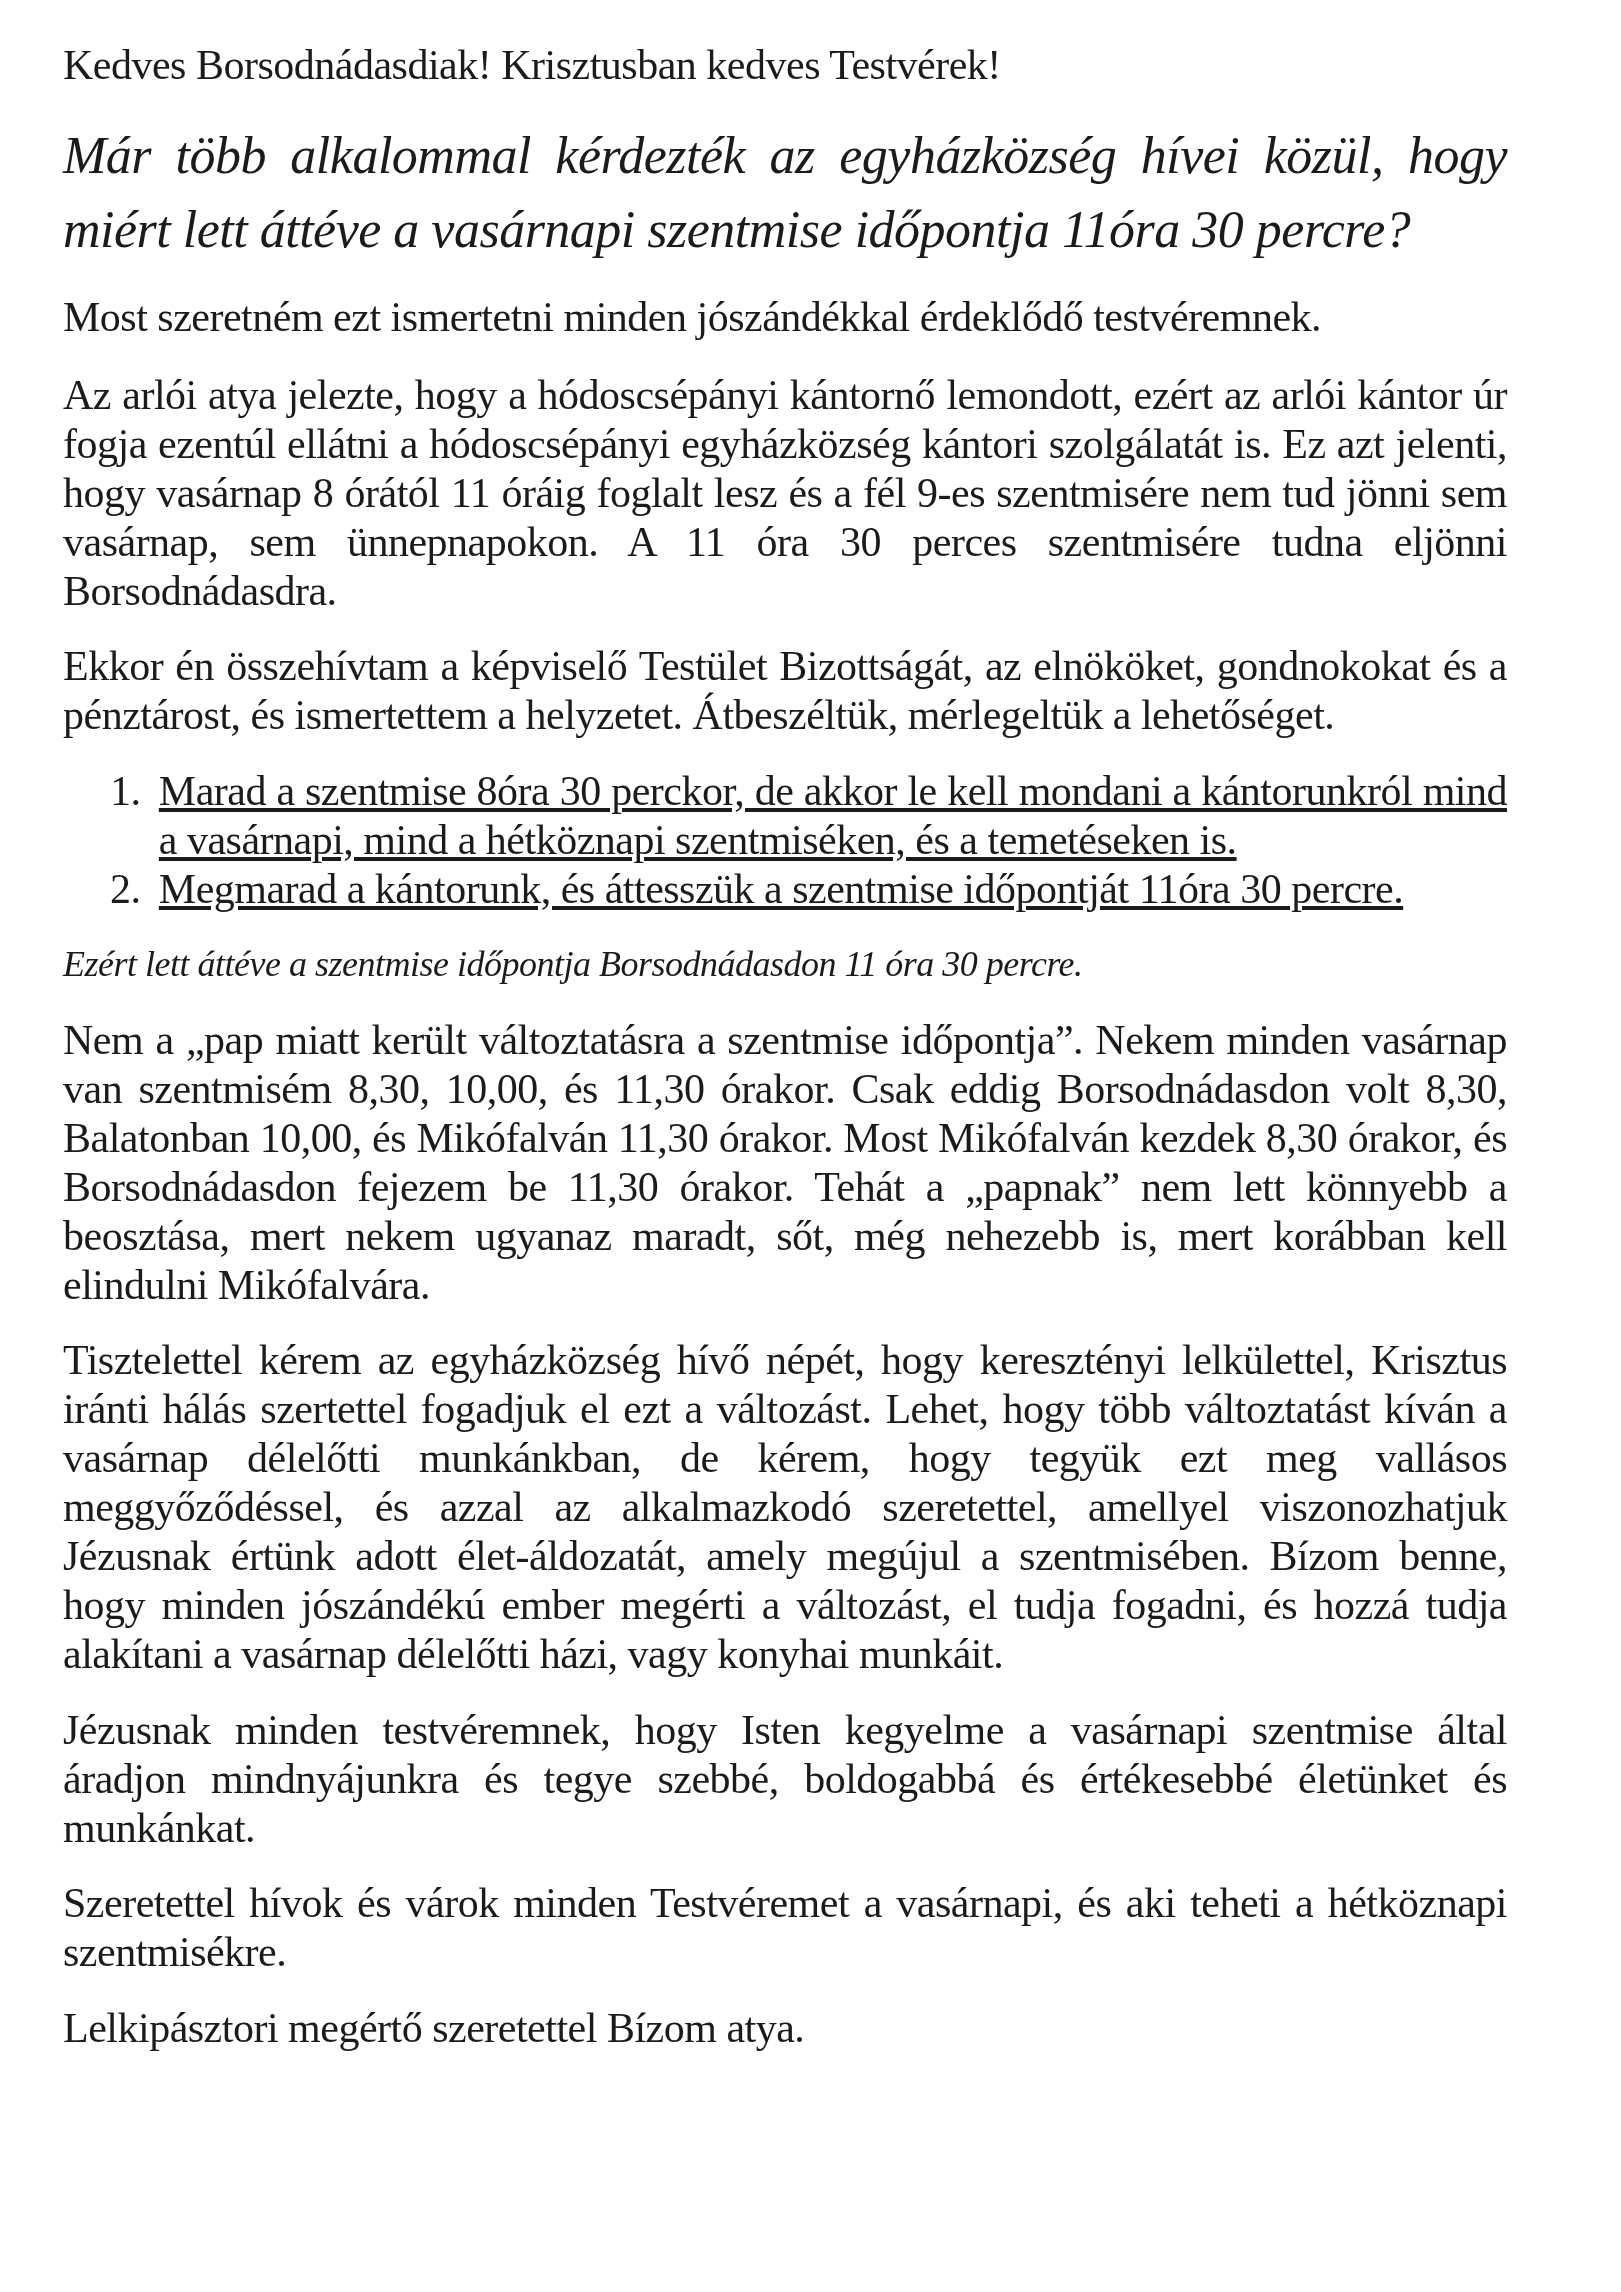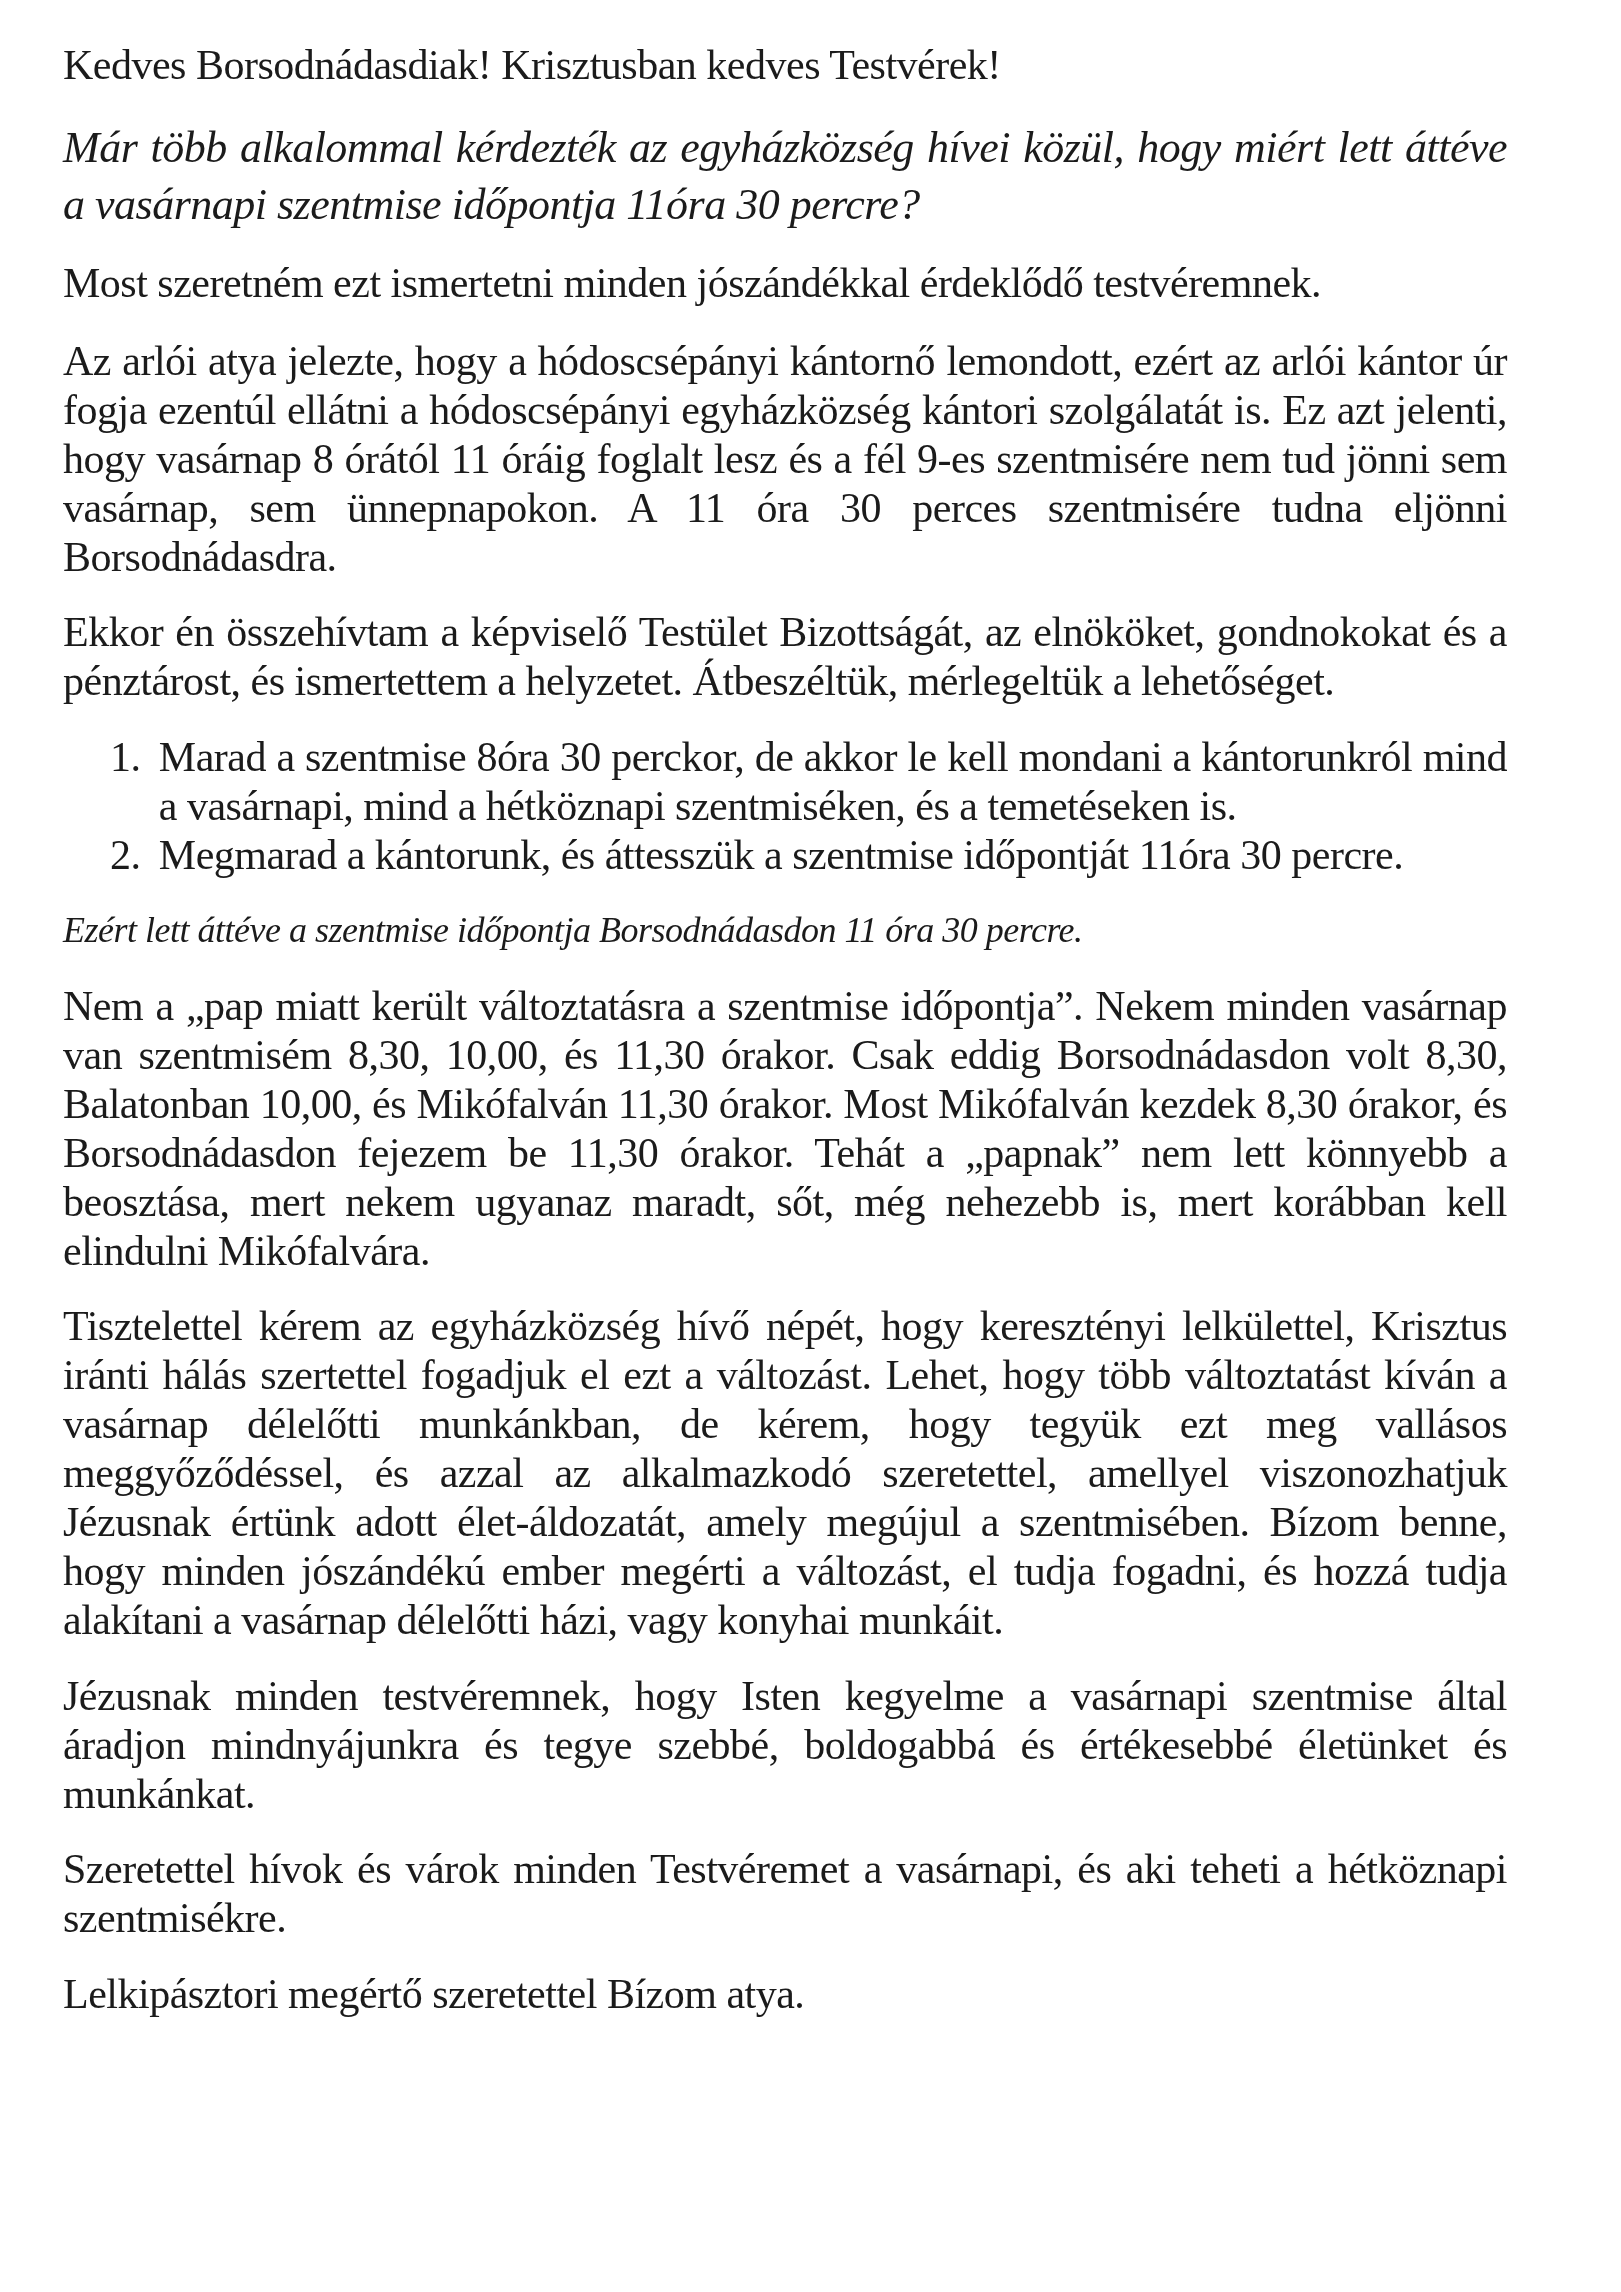--- a/index.html
+++ b/index.html
@@ -26,22 +26,22 @@
     line-height: 49px;
     text-align: justify;
     letter-spacing: -0.5px;
   }
   .greeting {
     text-align: left;
     margin-bottom: 29px;
   }
   .lead-italic {
     font-style: italic;
-    font-size: 44px;
-    line-height: 57px;
+    font-size: 52px;
+    line-height: 74px;
     margin-bottom: 25.5px;
   }
   .italic-line {
     font-style: italic;
     font-size: 36px;
     text-align: left;
   }
   .options {
     margin: 0 0 26.5px 0;
     padding: 0;
@@ -56,20 +56,21 @@
   .options .num {
     flex: none;
     width: 39px;
     margin-left: 47px;
     text-align: left;
   }
   .options .li-text {
     flex: 1;
     margin-left: 9.8px;
     text-align: justify;
+    text-decoration: underline;
   }
   .signature {
     text-align: left;
     margin-bottom: 0;
   }
 </style>
 </head>
 <body>
 
 <div class="page">

